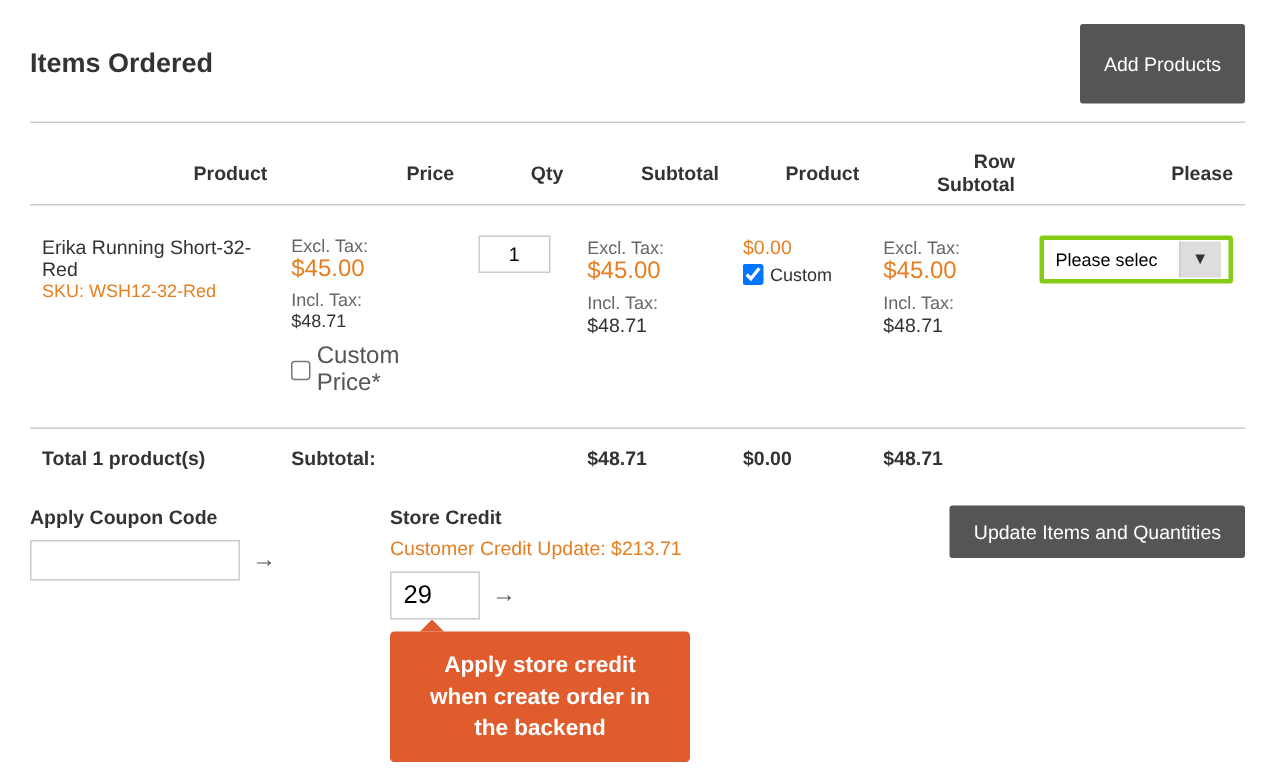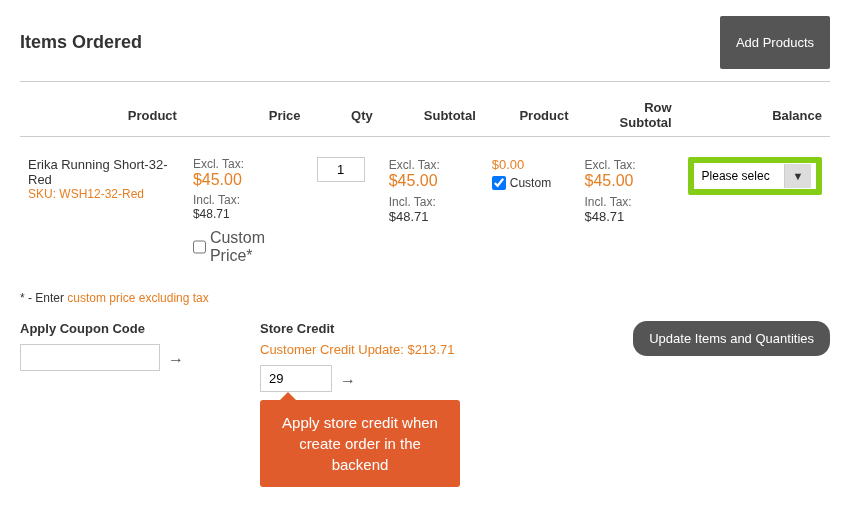--- a/index.html
+++ b/index.html
@@ -97,21 +97,21 @@
       align-items: center;
       gap: 4px;
       margin-top: 8px;
     }
     .custom-price-checkbox { width: 14px; height: 14px; }
     .custom-price-label { font-size: 16px; color: #555; }
 
     .action-select-wrapper {
       display: flex;
       align-items: center;
-      border: 6px solid #84cc16;
+      border: 3px solid #84cc16;
       border-radius: 2px;
       overflow: hidden;
     }
     .action-select {
       border: none;
       padding: 6px 8px;
       font-size: 12px;
       appearance: none;
       background: #fff;
       width: 90px;
@@ -162,32 +162,32 @@
     .arrow-icon { font-size: 16px; color: #555; }
 
     .store-credit-section { min-width: 240px; }
     .store-credit-label { font-weight: bold; margin-bottom: 6px; font-size: 13px; }
     .credit-balance { font-size: 13px; color: #333; margin-bottom: 8px; }
     .credit-balance span { color: #e67e22; }
     .credit-input-row { display: flex; align-items: center; gap: 8px; }
     .credit-input {
       border: 1px solid #ccc;
       padding: 5px 8px;
-      width: 72px;
-      font-size: 13px;
+      width: 60px;
+      font-size: 17px;
     }
 
     
     .tooltip-bubble {
       background: #e05c2c;
       color: #fff;
       padding: 12px 16px;
       border-radius: 3px;
       font-size: 15px;
-      font-weight: normal;
+      font-weight: bold;
       text-align: center;
       max-width: 200px;
       line-height: 1.4;
       position: relative;
       margin-top: 8px;
     }
     .tooltip-bubble::before {
       content: '';
       position: absolute;
       top: -8px;
@@ -198,21 +198,21 @@
     }
 
     
     .btn-update {
       background: #555;
       color: #fff;
       border: none;
       padding: 10px 16px;
       font-size: 13px;
       cursor: pointer;
-      border-radius: 14px;
+      border-radius: 2px;
       margin-left: auto;
       align-self: flex-start;
       white-space: nowrap;
     }
 
     .bottom-right {
       display: flex;
       flex-direction: column;
       align-items: flex-end;
       margin-left: auto;
@@ -237,21 +237,21 @@
 
   <table class="items-table">
     <thead>
       <tr>
         <th class="col-product">Product</th>
         <th class="col-price">Price</th>
         <th class="col-qty">Qty</th>
         <th class="col-subtotal">Subtotal</th>
         <th class="col-discount">Product</th>
         <th class="col-rowsubtotal">Row<br>Subtotal</th>
-        <th class="col-action">Balance</th>
+        <th class="col-action">Please</th>
       </tr>
     </thead>
     <tbody>
       <tr>
 
         <td class="col-product">
           <div class="product-name">Erika Running Short-32-Red</div>
           <div class="product-sku">SKU: WSH12-32-Red</div>
         </td>
 
@@ -307,26 +307,42 @@
         <td class="col-action">
           <div class="action-select-wrapper">
             <select class="action-select">
               <option>Please selec</option>
             </select>
             <span class="action-select-arrow">▼</span>
           </div>
         </td>
       </tr>
 
+      <tr class="total-row">
+        <td colspan="1">
+          <span class="total-label">Total 1 product(s)</span>
+        </td>
+        <td>
+          <span>Subtotal:</span>
+        </td>
+        <td></td>
+        <td>
+          <span>$48.71</span>
+        </td>
+        <td>
+          <span>$0.00</span>
+        </td>
+        <td>
+          <span>$48.71</span>
+        </td>
+        <td></td>
+      </tr>
     </tbody>
   </table>
 
-  <div class="note">
-    <span>* - Enter </span><span class="note-link">custom price excluding tax</span>
-  </div>
 
   <div class="bottom-section">
 
     <div class="coupon-section">
       <div class="coupon-label">Apply Coupon Code</div>
       <div class="coupon-input-row">
         <input type="text" class="coupon-input" style="">
         <span class="arrow-icon">→</span>
       </div>
     </div>

